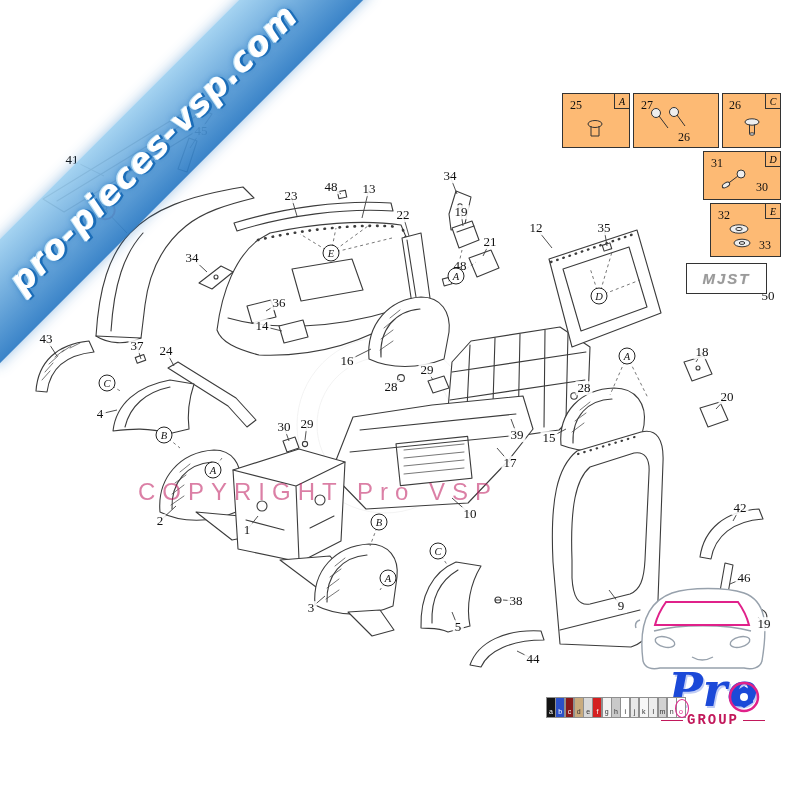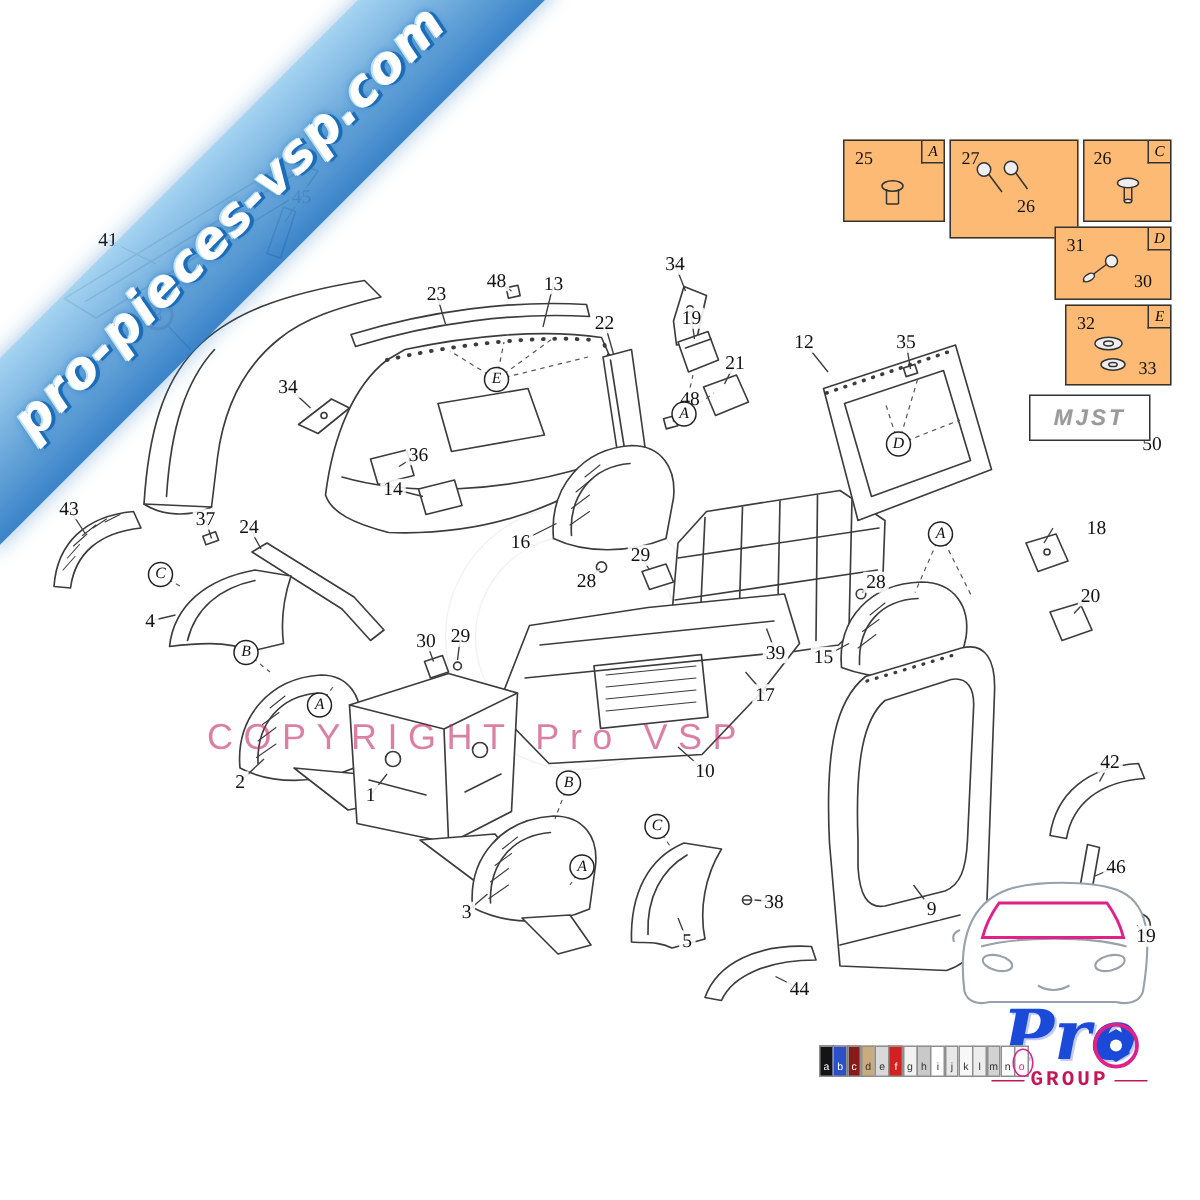--- a/index.html
+++ b/index.html
@@ -328,21 +328,21 @@
     <div class="part-label" style="left: 137px; top: 346px;">37</div>
     <div class="part-label" style="left: 166px; top: 351px;">24</div>
     <div class="part-label" style="left: 347px; top: 361px;">16</div>
     <div class="part-label" style="left: 391px; top: 387px;">28</div>
     <div class="part-label" style="left: 427px; top: 370px;">29</div>
     <div class="part-label" style="left: 517px; top: 435px;">39</div>
     <div class="part-label" style="left: 584px; top: 388px;">28</div>
     <div class="part-label" style="left: 549px; top: 438px;">15</div>
     <div class="part-label" style="left: 510px; top: 463px;">17</div>
     <div class="part-label" style="left: 470px; top: 514px;">10</div>
-    <div class="part-label" style="left: 702px; top: 352px; margin-left: 29px;">18</div>
+    <div class="part-label" style="left: 702px; top: 352px;">18</div>
     <div class="part-label" style="left: 727px; top: 397px;">20</div>
     <div class="part-label" style="left: 100px; top: 414px;">4</div>
     <div class="part-label" style="left: 284px; top: 427px;">30</div>
     <div class="part-label" style="left: 307px; top: 424px;">29</div>
     <div class="part-label" style="left: 160px; top: 521px;">2</div>
     <div class="part-label" style="left: 247px; top: 530px;">1</div>
     <div class="part-label" style="left: 311px; top: 608px;">3</div>
     <div class="part-label" style="left: 458px; top: 627px;">5</div>
     <div class="part-label" style="left: 516px; top: 601px;">38</div>
     <div class="part-label" style="left: 533px; top: 659px;">44</div>
@@ -366,21 +366,21 @@
 <div class="lbox" style="left:562px;top:93px;width:68px;height:55px">
   <span class="num" style="left:7px;top:4px">25</span>
   <span class="corner">A</span>
   <svg width="30" height="26" viewBox="0 0 30 26" style="left:17px;top:23px">
     <g fill="none" stroke="#333">
         <ellipse cx="15" cy="7" rx="7" ry="3.5"></ellipse>
         <path d="M11,9 L11,19 M19,9 L19,19 M11,19 L19,19"></path>
       </g>
   </svg>
 </div>
-<div class="lbox" style="left:633px;top:93px;width:86px;height:66px">
+<div class="lbox" style="left:633px;top:93px;width:86px;height:55px">
   <span class="num" style="left:7px;top:4px">27</span>
   <span class="num" style="left:44px;top:36px">26</span>
   <svg width="40" height="30" viewBox="0 0 40 30" style="left:14px;top:12px">
     <g fill="#eee" stroke="#333">
         <circle cx="8" cy="7" r="4.5"></circle>
         <path d="M11,10 L20,22"></path>
         <circle cx="26" cy="6" r="4.5"></circle>
         <path d="M29,9 L37,20"></path>
       </g>
   </svg>

